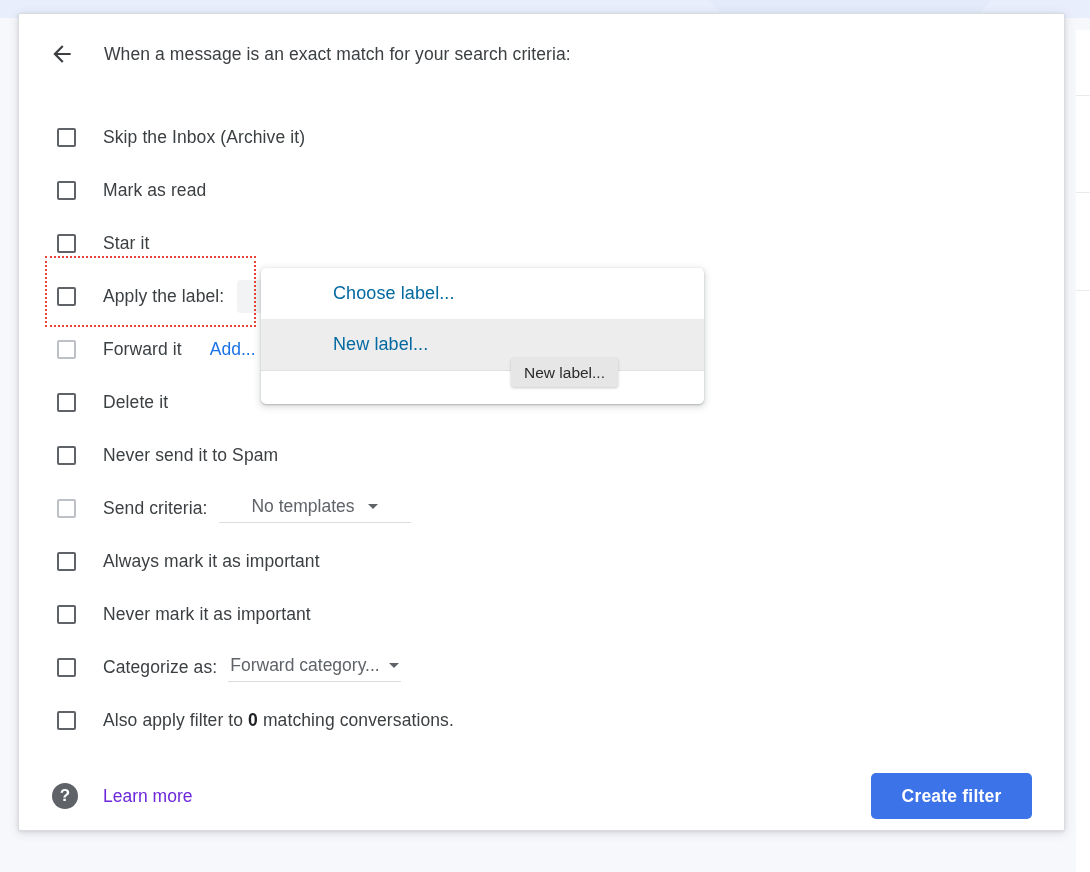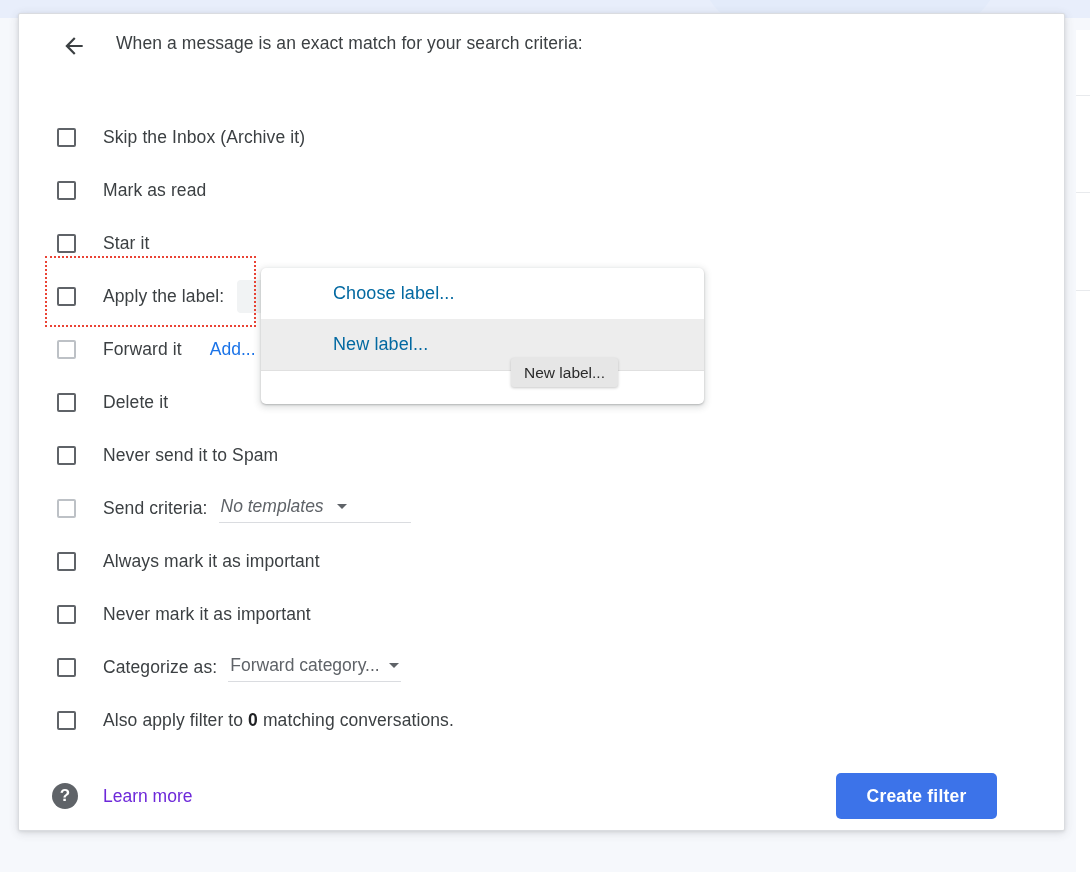--- a/index.html
+++ b/index.html
@@ -64,25 +64,25 @@
     background: #ffffff;
     border: 1px solid #dadce0;
     border-radius: 2px;
     box-shadow: 0 2px 10px rgba(60,64,67,0.16), 0 1px 3px rgba(60,64,67,0.10);
     box-sizing: border-box;
   }
 
   
   .header-row {
     position: absolute;
-    left: 16px;
+    left: 4px;
     top: 33px;
     height: 42px;
     display: flex;
-    align-items: flex-start;
+    align-items: center;
   }
   .back-arrow {
     width: 44px;
     margin-left: 45px;
     display: flex;
     align-items: center;
     justify-content: flex-start;
     cursor: pointer;
   }
   .back-arrow svg { display: block; }
@@ -152,21 +152,21 @@
     color: #5f6368;
     white-space: nowrap;
   }
   .select-underline .caret {
     margin-left: 13px;
     width: 0; height: 0;
     border-left: 5px solid transparent;
     border-right: 5px solid transparent;
     border-top: 5px solid #5f6368;
   }
-  .select-underline.wide { min-width: 188px; justify-content: flex-start; font-style: italic; }
+  .select-underline.wide { min-width: 188px; justify-content: center; }
   .select-underline.narrow .caret { margin-left: 9px; }
 
   .label-trigger {
     margin-left: 13px;
     height: 33px;
     min-width: 170px;
     background: #f1f3f4;
     border-radius: 4px;
     cursor: pointer;
   }
@@ -264,21 +264,21 @@
     flex: 0 0 auto;
   }
   .learn-more-text {
     margin-left: 25px;
     font-size: 17.5px;
     color: #6d28d9;
     white-space: nowrap;
   }
   #create-filter-button {
     position: absolute;
-    left: 836px;
+    left: 871px;
     top: 3px;
     width: 161px;
     height: 46px;
     background: #3c73e9;
     color: #ffffff;
     border: none;
     border-radius: 5px;
     font-family: "Liberation Sans", sans-serif;
     font-size: 17.5px;
     font-weight: bold;

